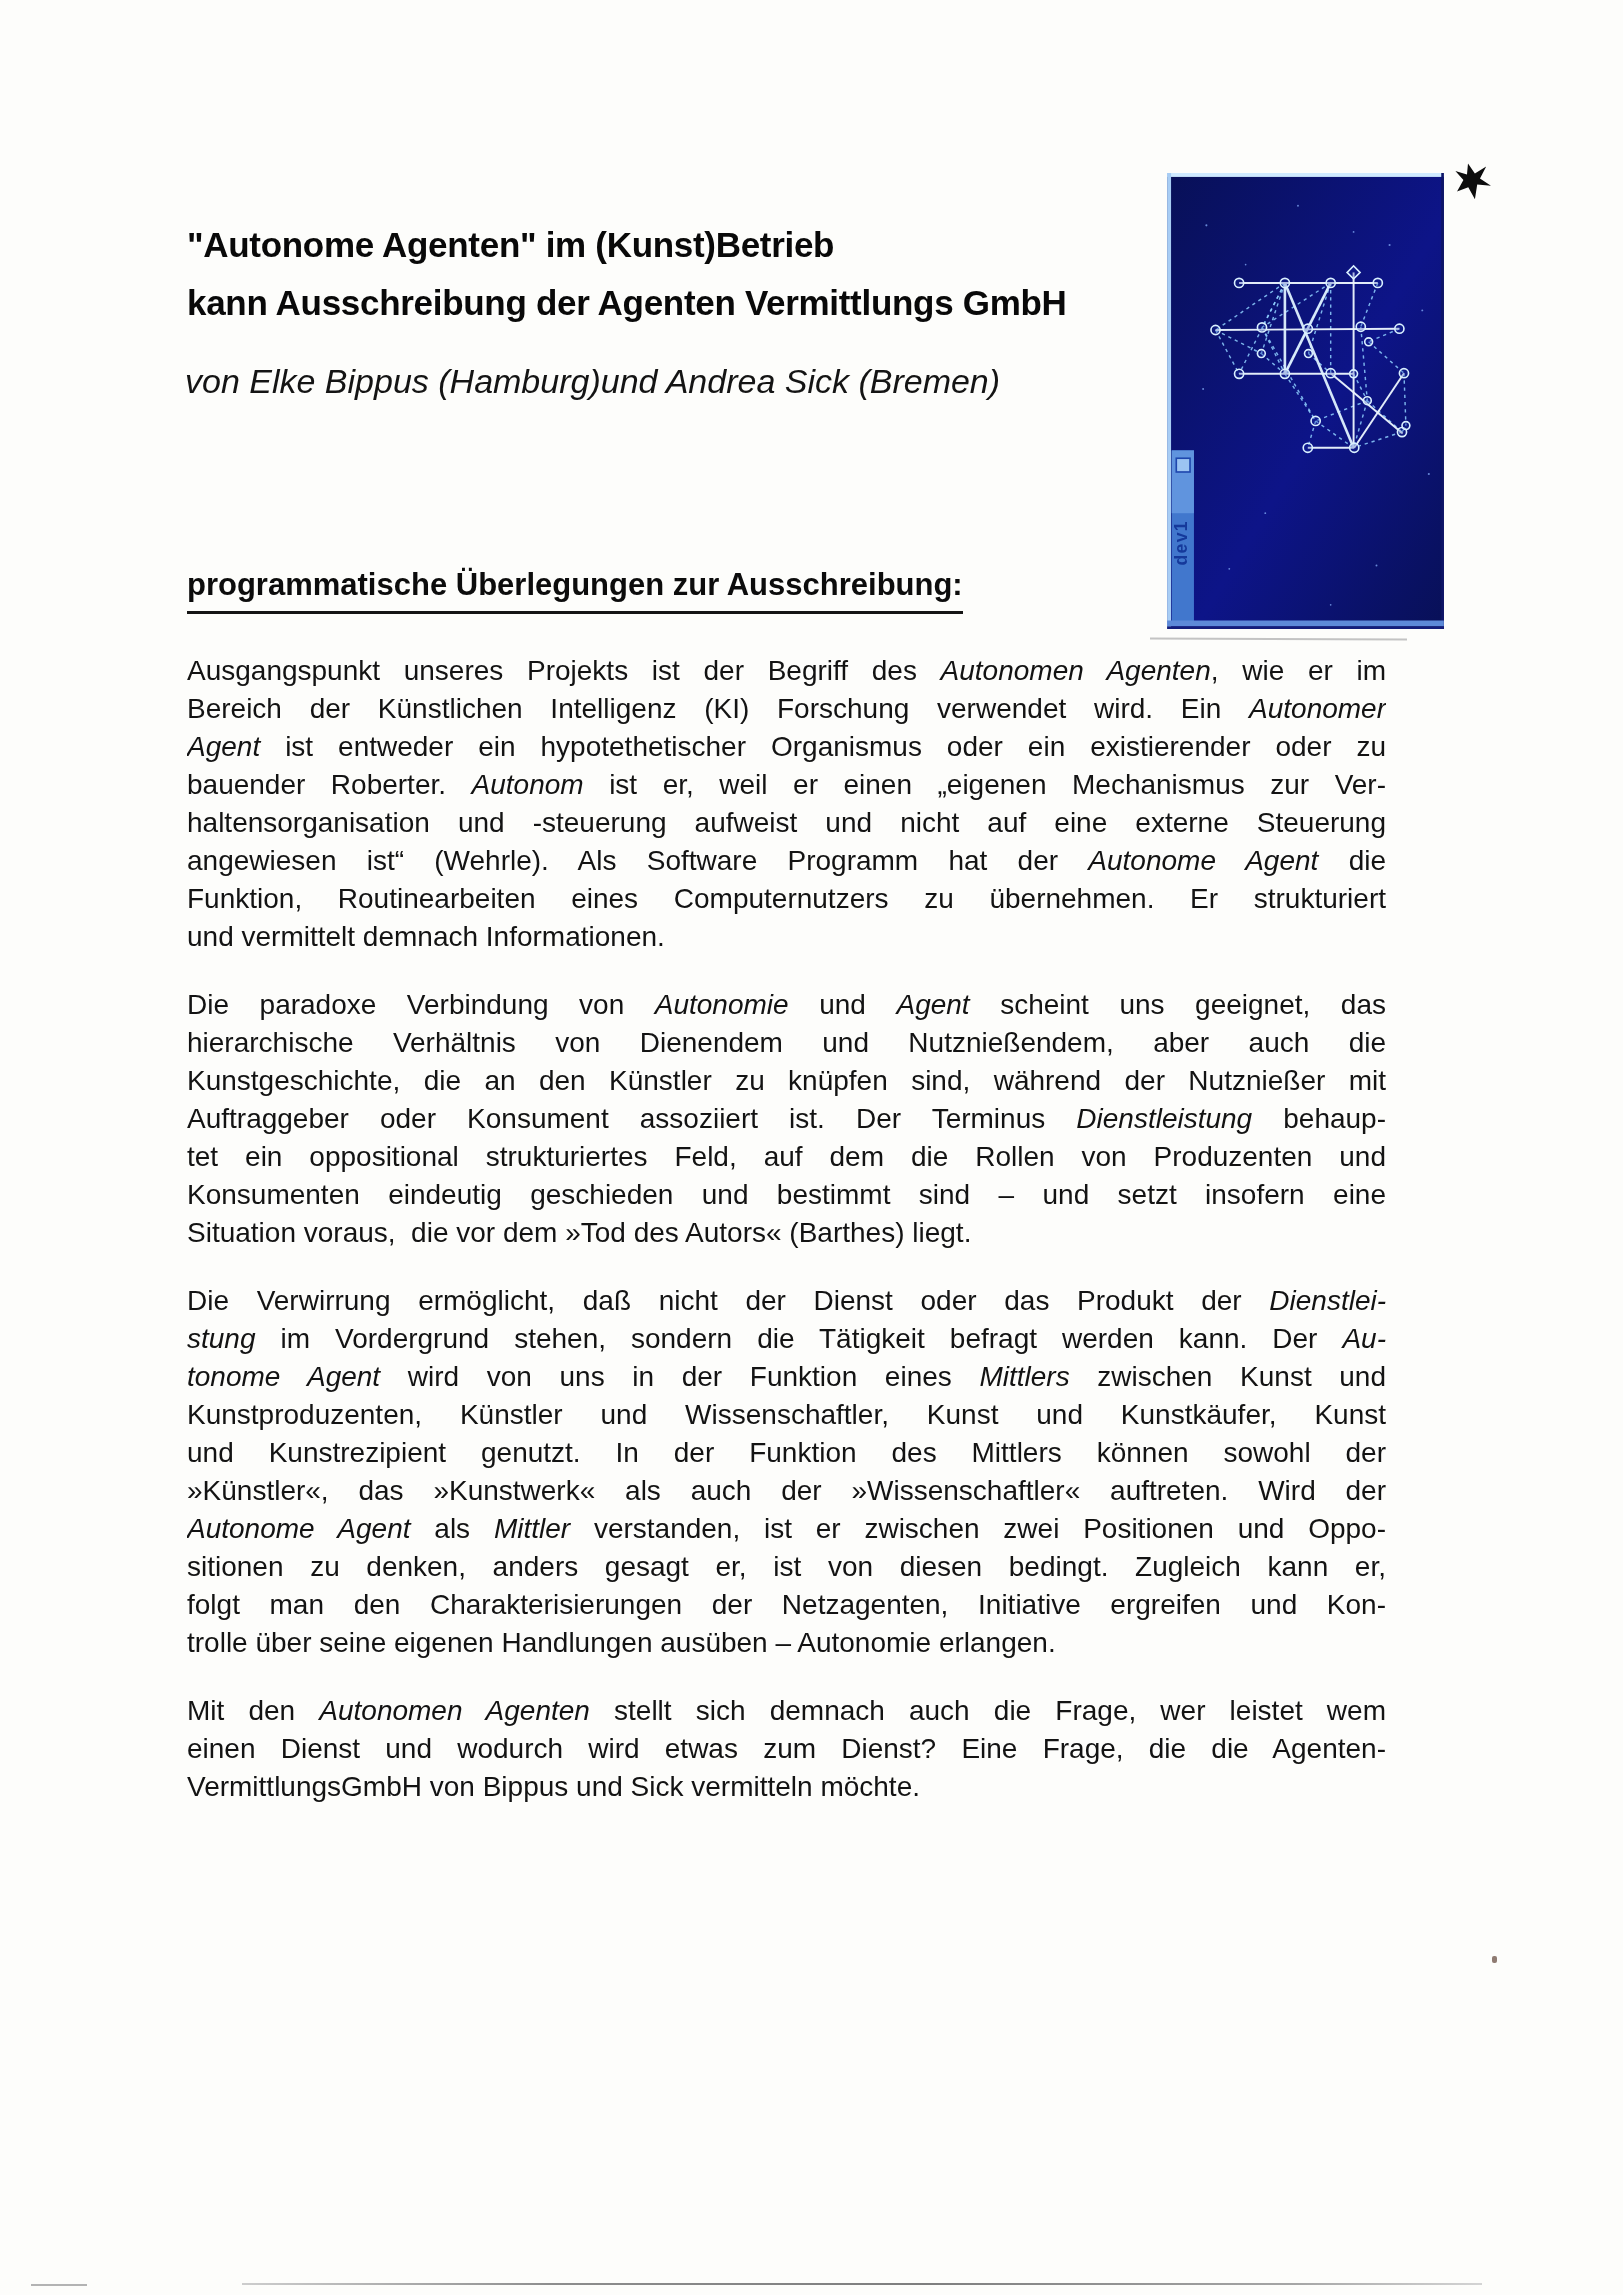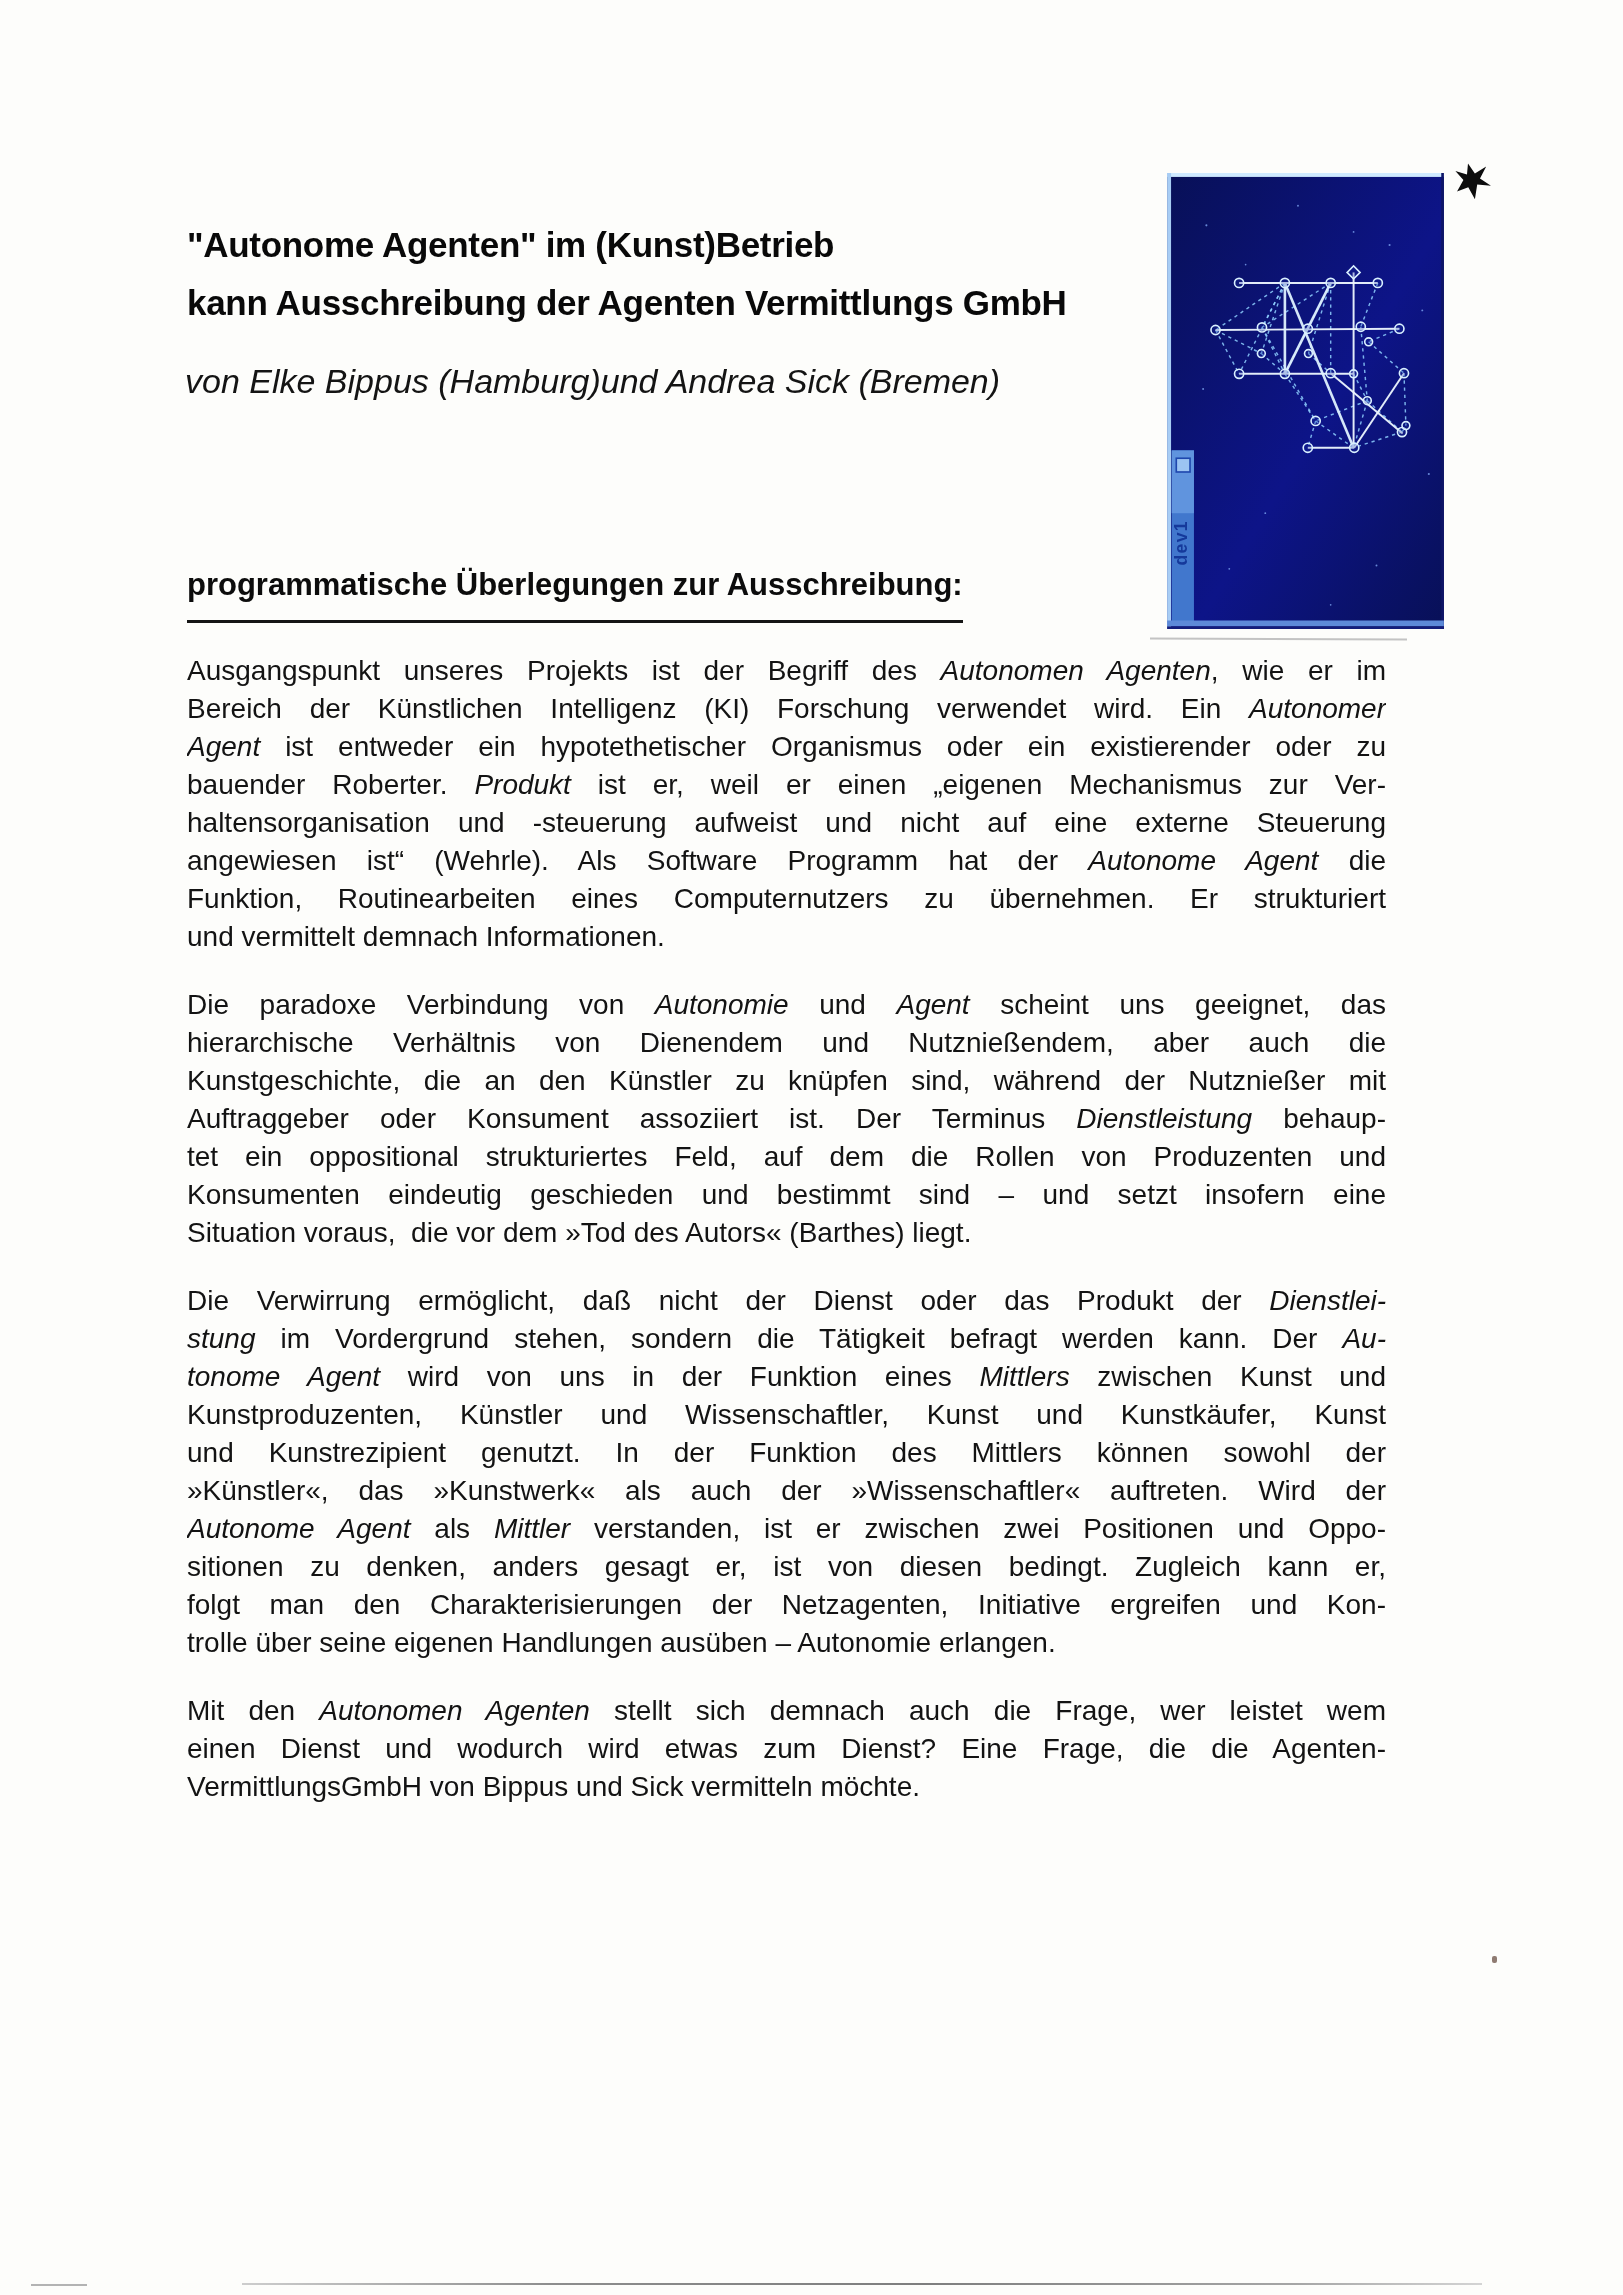--- a/index.html
+++ b/index.html
@@ -11,21 +11,21 @@
   .title{
     position:absolute;left:187px;top:216px;width:1021px;
     font-size:35px;line-height:58px;font-weight:bold;color:#090909;
     letter-spacing:-0.3px;white-space:nowrap;
   }
   .byline{
     position:absolute;left:185px;top:362px;
     font-size:34px;font-style:italic;color:#141414;white-space:nowrap;
   }
   .heading{position:absolute;left:187px;top:567px;font-size:31px;font-weight:bold;color:#0c0c0c;}
-  .heading .u{display:inline-block;border-bottom:3.9px solid #151515;padding-bottom:17px;}
+  .heading .u{display:inline-block;border-bottom:3.9px solid #151515;padding-bottom:8px;}
   .bodytext{position:absolute;left:187px;top:652px;width:1199px;font-size:28px;line-height:38px;color:#131313;}
   .para{margin:0 0 30px 0;}
   .line{text-align:justify;text-align-last:justify;overflow:hidden;}
   .line.last{text-align-last:left;}
   .line em{font-style:italic;}
 
   
   :root{
     --fig-bg1:#081057; --fig-bg2:#0d1488; --fig-bar:#4177cd;
     --fig-line:#8fd0ff; --fig-node:#d9f0ff;
@@ -60,21 +60,21 @@
 
   <div class="heading">
     <span class="u">programmatische Überlegungen zur Ausschreibung:</span>
   </div>
 
   <div class="bodytext">
       <div class="para">
         <div class="line">Ausgangspunkt unseres Projekts ist der Begriff des <em>Autonomen Agenten</em>, wie er im</div>
         <div class="line">Bereich der Künstlichen Intelligenz (KI) Forschung verwendet wird. Ein <em>Autonomer</em></div>
         <div class="line"><em>Agent</em> ist entweder ein hypotethetischer Organismus oder ein existierender oder zu</div>
-        <div class="line">bauender Roberter. <em>Produkt</em> ist er, weil er einen „eigenen Mechanismus zur Ver-</div>
+        <div class="line">bauender Roberter. <em>Autonom</em> ist er, weil er einen „eigenen Mechanismus zur Ver-</div>
         <div class="line">haltensorganisation und -steuerung aufweist und nicht auf eine externe Steuerung</div>
         <div class="line">angewiesen ist“ (Wehrle). Als Software Programm hat der <em>Autonome Agent</em> die</div>
         <div class="line">Funktion, Routinearbeiten eines Computernutzers zu übernehmen. Er strukturiert</div>
         <div class="line last">und vermittelt demnach Informationen.</div>
       </div>
       <div class="para">
         <div class="line">Die paradoxe Verbindung von <em>Autonomie</em> und <em>Agent</em> scheint uns geeignet, das</div>
         <div class="line">hierarchische Verhältnis von Dienendem und Nutznießendem, aber auch die</div>
         <div class="line">Kunstgeschichte, die an den Künstler zu knüpfen sind, während der Nutznießer mit</div>
         <div class="line">Auftraggeber oder Konsument assoziiert ist. Der Terminus <em>Dienstleistung</em> behaup-</div>

